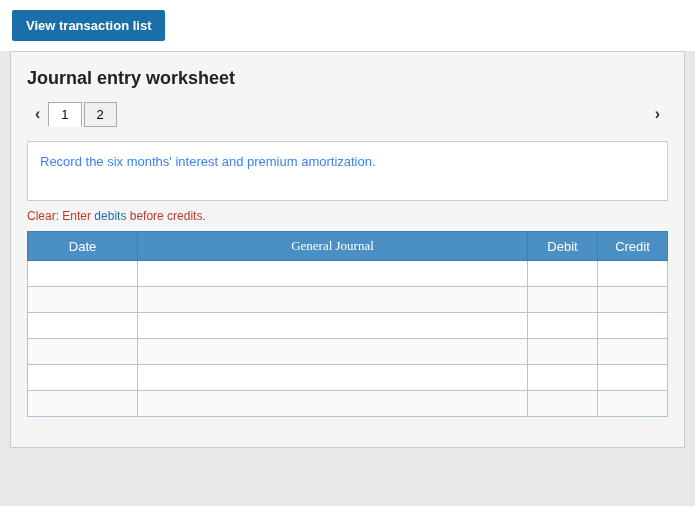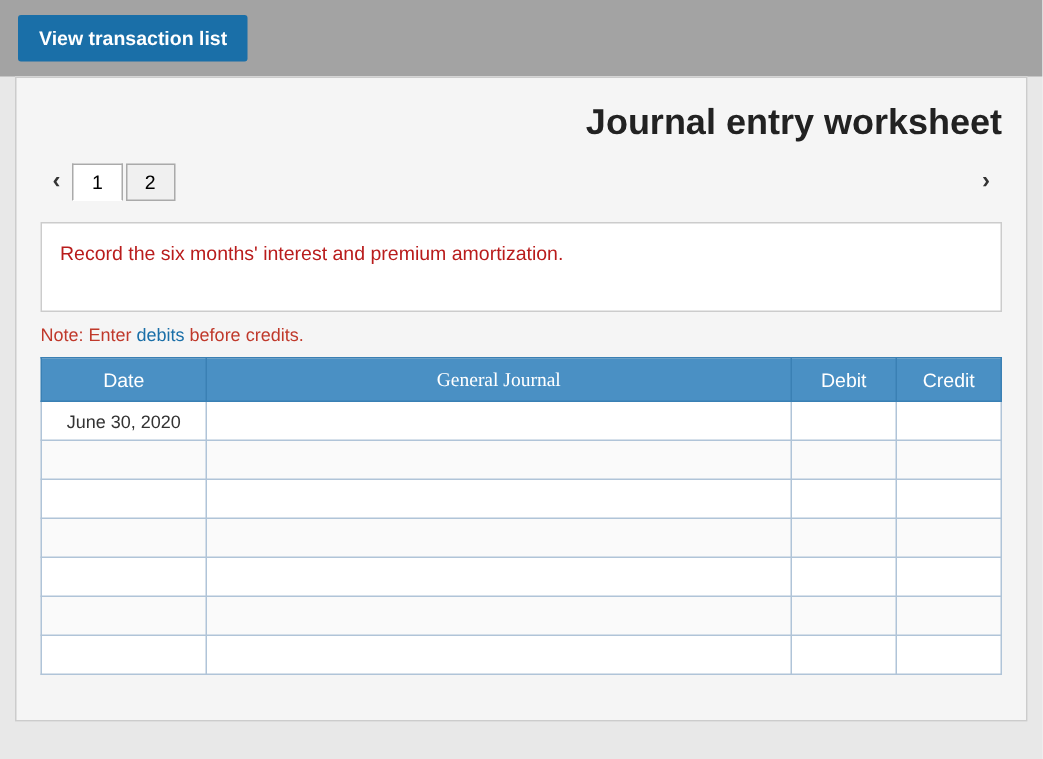--- a/index.html
+++ b/index.html
@@ -6,21 +6,21 @@
     body {
       font-family: Arial, sans-serif;
       font-size: 13px;
       background: #e8e8e8;
       width: 695px;
       height: 506px;
       overflow: hidden;
     }
 
     .top-bar {
-      background: #a3a3a3;
+      background: #ffffff;
       padding: 10px 12px;
     }
 
     .view-transaction-btn {
       background: #1a6fa8;
       color: white;
       border: none;
       padding: 8px 14px;
       font-size: 13px;
       font-weight: bold;
@@ -29,25 +29,24 @@
     }
 
     .main-container {
       background: #f5f5f5;
       margin: 0 10px 10px 10px;
       border: 1px solid #ccc;
       padding: 16px;
     }
 
     .worksheet-title {
-      font-size: 24px;
+      font-size: 18px;
       font-weight: bold;
       margin-bottom: 12px;
       color: #222;
-      text-align: right;
     }
 
     .pagination {
       display: flex;
       align-items: center;
       margin-bottom: 14px;
       gap: 0;
     }
 
     .page-arrow {
@@ -89,21 +88,21 @@
     .pagination-right {
       margin-left: auto;
     }
 
     .description-box {
       border: 1px solid #ccc;
       background: white;
       padding: 10px 12px;
       margin-bottom: 8px;
       min-height: 60px;
-      color: #b91c1c;
+      color: #3b82f6;
       font-size: 13px;
       line-height: 1.5;
     }
 
     .note-text {
       color: #c0392b;
       font-size: 12px;
       margin-bottom: 8px;
     }
 
@@ -208,39 +207,33 @@
     <div class="page-tab active">1</div>
     <div class="page-tab-inactive">2</div>
     <button class="page-arrow pagination-right">›</button>
   </div>
 
   <div class="description-box">
     <span>Record the six months' interest and premium amortization.</span>
   </div>
 
   <div class="note-text">
-    <span>Note: Enter </span><span class="blue">debits</span><span> before credits.</span>
+    <span>Clear: Enter </span><span class="blue">debits</span><span> before credits.</span>
   </div>
 
   <table class="journal-table">
     <thead>
       <tr>
         <th class="col-date">Date</th>
         <th class="col-journal">General Journal</th>
         <th class="col-debit">Debit</th>
         <th class="col-credit">Credit</th>
       </tr>
     </thead>
     <tbody id="table-body">
-    <tr>
-          <td class="date-col">June 30, 2020</td>
-          <td class="journal-col"><input class="table-input-cell" type="text" style=""></td>
-          <td class="debit-col"><input class="table-input-cell" type="text" style=""></td>
-          <td class="credit-col"><input class="table-input-cell" type="text" style=""></td>
-        </tr>
         <tr>
           <td class="date-col"><input class="table-input-cell" type="text" style=""></td>
           <td class="journal-col"><input class="table-input-cell" type="text" style=""></td>
           <td class="debit-col"><input class="table-input-cell" type="text" style=""></td>
           <td class="credit-col"><input class="table-input-cell" type="text" style=""></td>
         </tr>
         <tr>
           <td class="date-col"><input class="table-input-cell" type="text" style=""></td>
           <td class="journal-col"><input class="table-input-cell" type="text" style=""></td>
           <td class="debit-col"><input class="table-input-cell" type="text" style=""></td>

